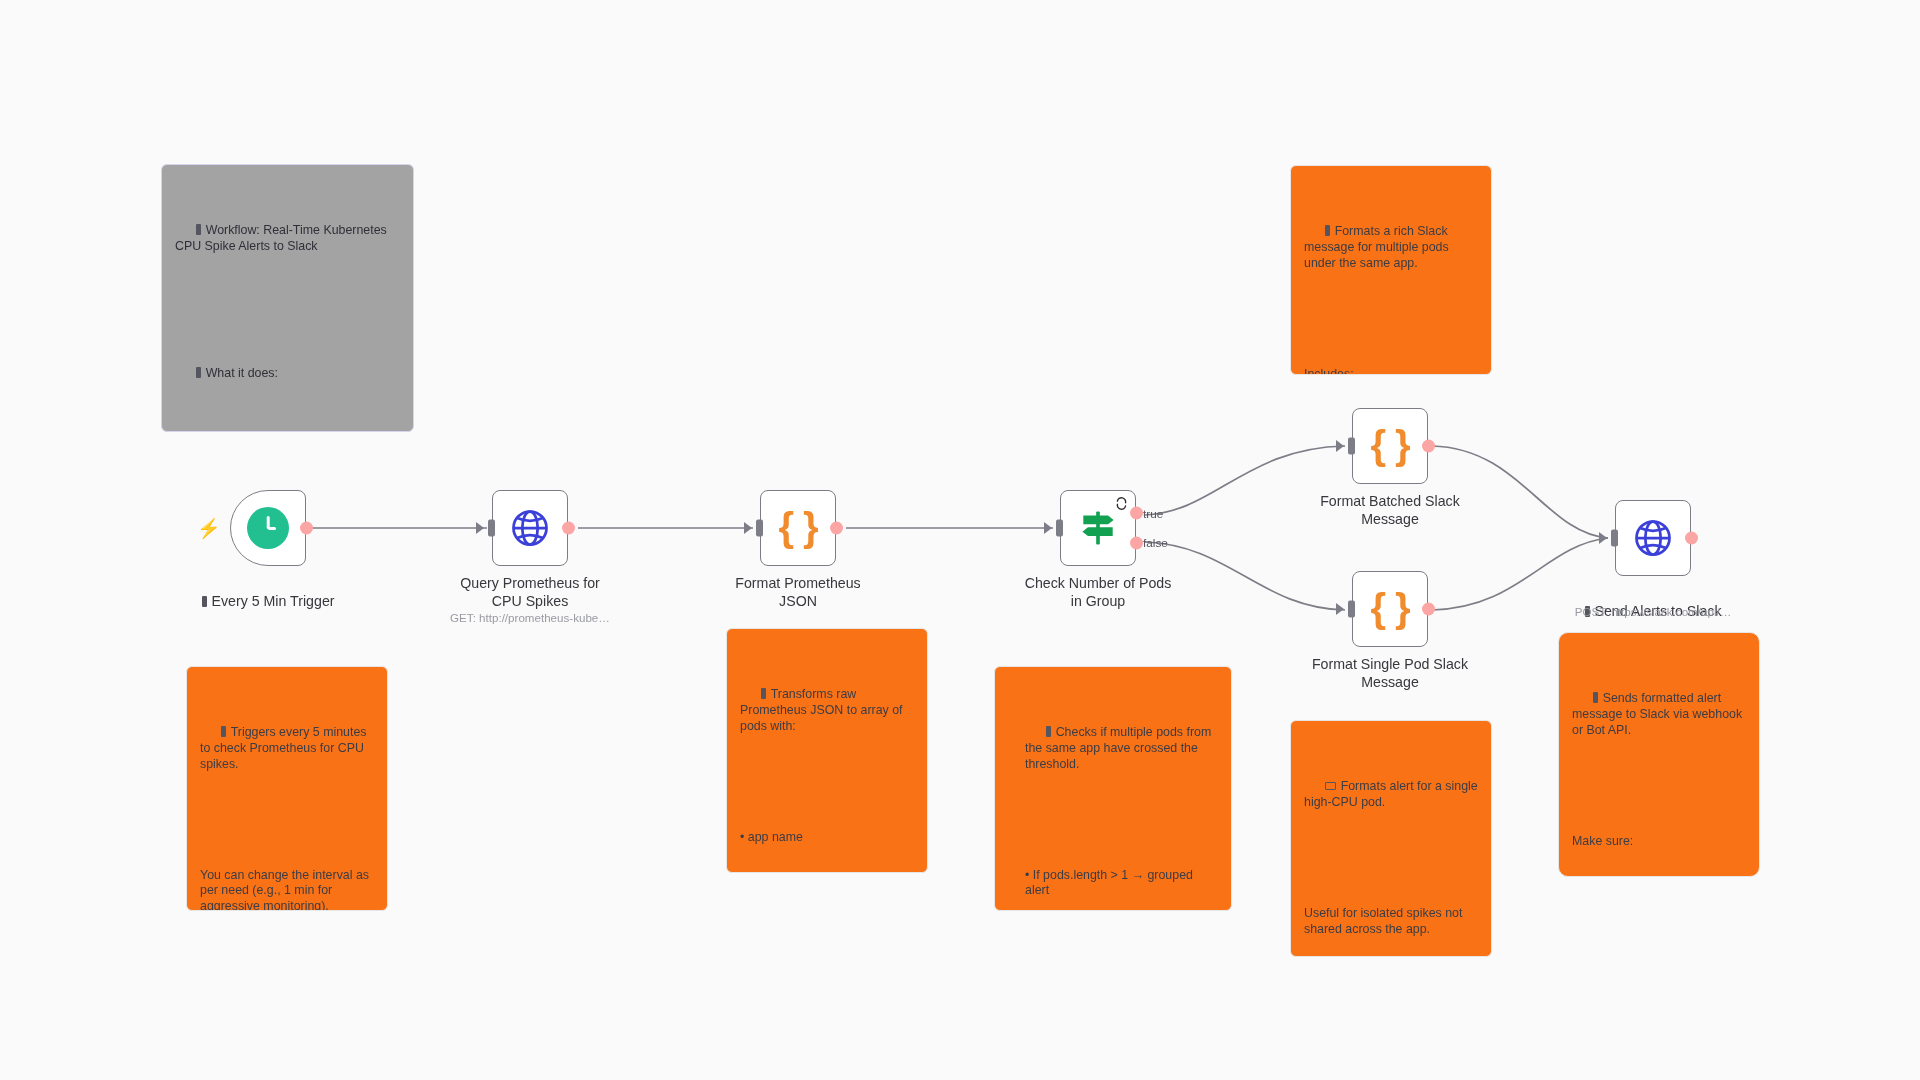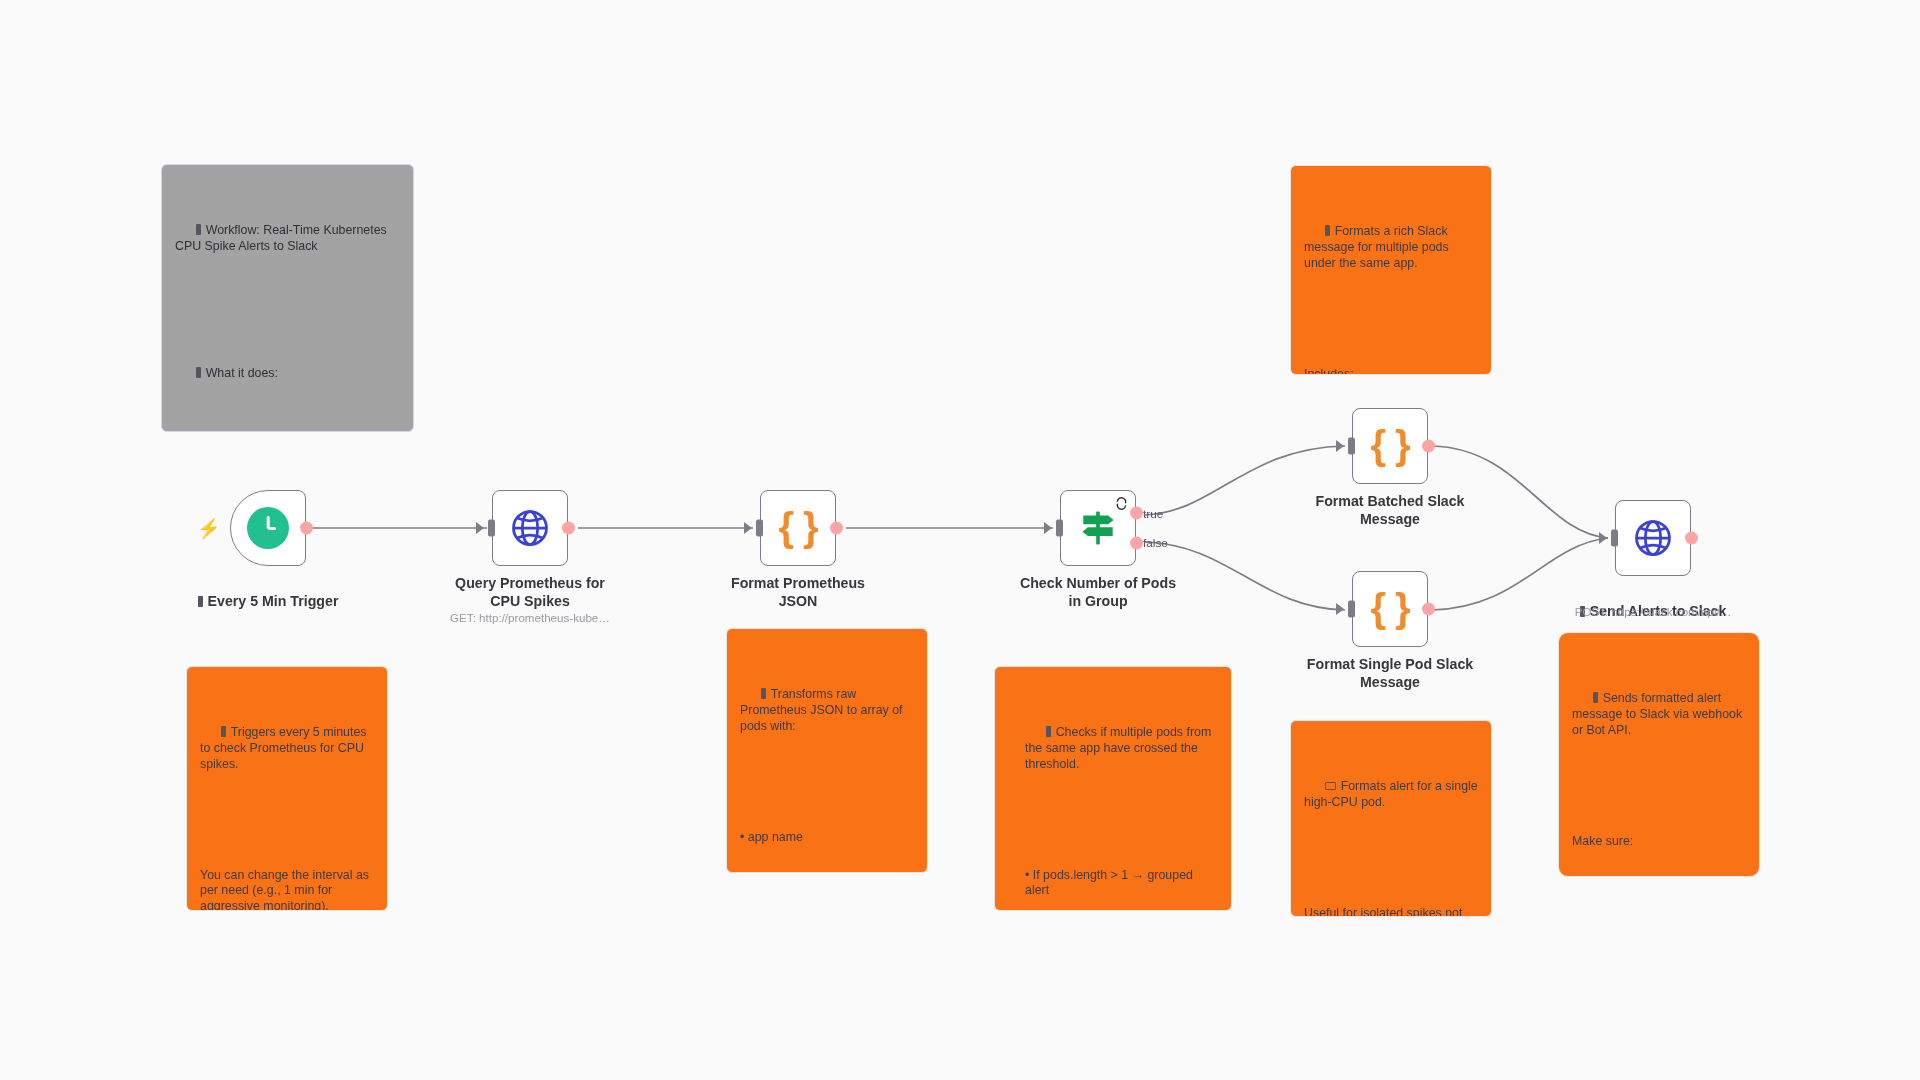--- a/index.html
+++ b/index.html
@@ -71,21 +71,21 @@
     justify-content: center;
   }
   .node.trigger {
     border-radius: 38px 8px 8px 38px;
   }
   .node-label {
     position: absolute;
     text-align: center;
     font-size: 14.2px;
     line-height: 17.5px;
-    font-weight: bold;
+    font-weight: normal;
     color: #37373d;
     width: 230px;
     left: 50%;
     transform: translateX(-50%);
     top: 84px;
     white-space: pre-line;
   }
   .node-sub {
     position: absolute;
     text-align: center;
@@ -256,21 +256,21 @@
       <span class="nicon"></span><span>Checks if multiple pods from the same app have crossed the threshold.</span>
     </span>
     <span class="sticky-line blank"></span>
     <span class="sticky-line">• If pods.length &gt; 1 → grouped alert</span>
     
     
     
     
   </div>
 
-  <div class="sticky" style="left:1290px; top:720px; width:202px; height:197px;">
+  <div class="sticky" style="left:1290px; top:720px; width:202px; height:237px;">
     <span class="sticky-line">
       <span class="nicon mail"></span><span>Formats alert for a single high-CPU pod.</span>
     </span>
     <span class="sticky-line blank"></span>
     <span class="sticky-line">Useful for isolated spikes not shared across the app.</span>
   </div>
 
   <div class="sticky" style="left:1558px; top:632px; width:202px; height:245px;border-radius:10px;">
     <span class="sticky-line">
       <span class="nicon"></span><span>Sends formatted alert message to Slack via webhook or Bot API.</span>

